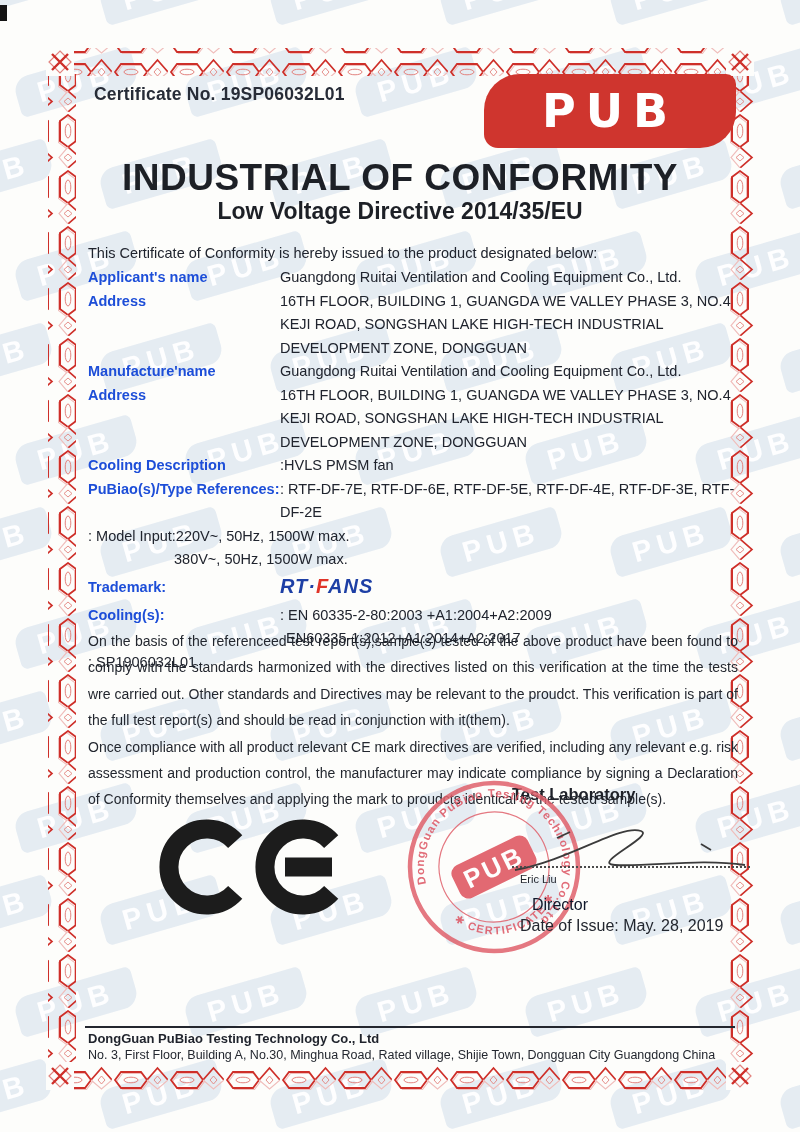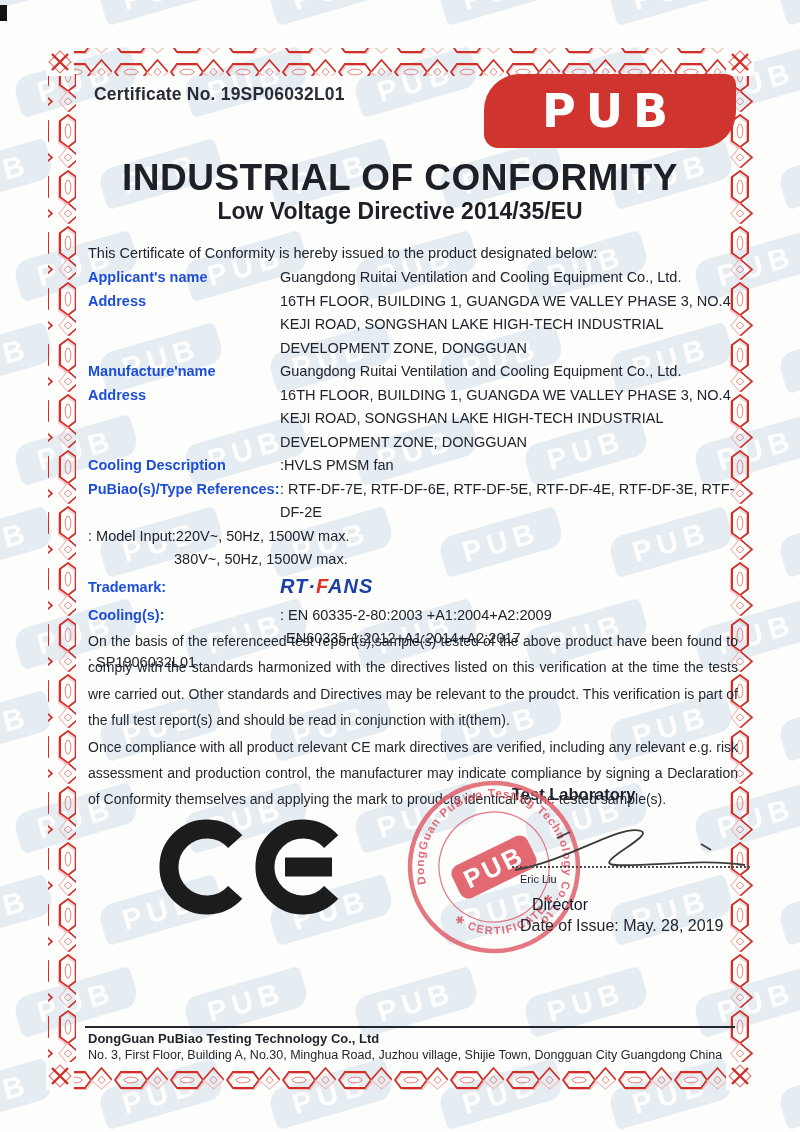--- a/index.html
+++ b/index.html
@@ -271,15 +271,15 @@
       <path d="M 62 20 l 13 -6" stroke="#3b3b3b" stroke-width="1.8"></path>
       <path d="M 206 26 l 10 6" stroke="#3b3b3b" stroke-width="1.8"></path>
     </svg>
     <div class="abs sig-line"></div>
     <div class="abs sig-name">Eric Liu</div>
     <div class="abs sig-title">Director</div>
     <div class="abs sig-date">Date of Issue: May. 28, 2019</div>
 
     <div class="abs footer-line"></div>
     <div class="abs footer-company">DongGuan PuBiao Testing Technology Co., Ltd</div>
-    <div class="abs footer-address">No. 3, First Floor, Building A, No.30, Minghua Road, Juzhou village, Shijie Town, Dongguan City Guangdong China</div>
+    <div class="abs footer-address">No. 3, First Floor, Building A, No.30, Minghua Road, Rated village, Shijie Town, Dongguan City Guangdong China</div>
   </div>
 </div>
 
 </body></html>

